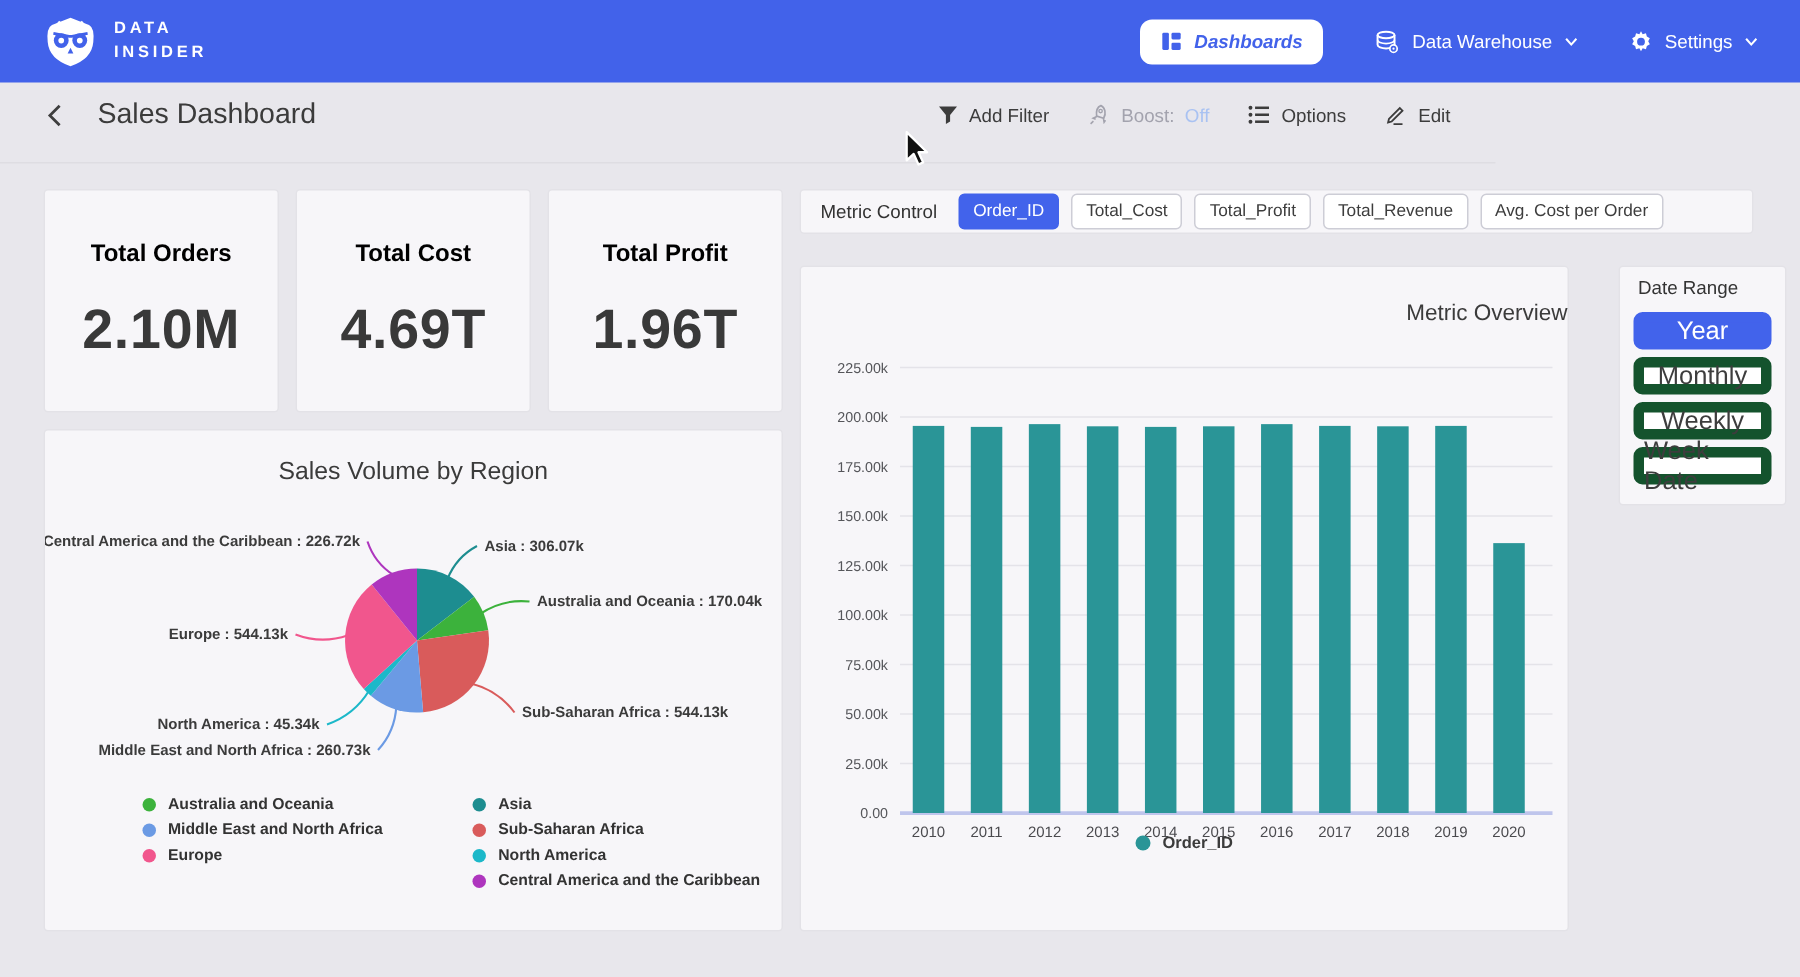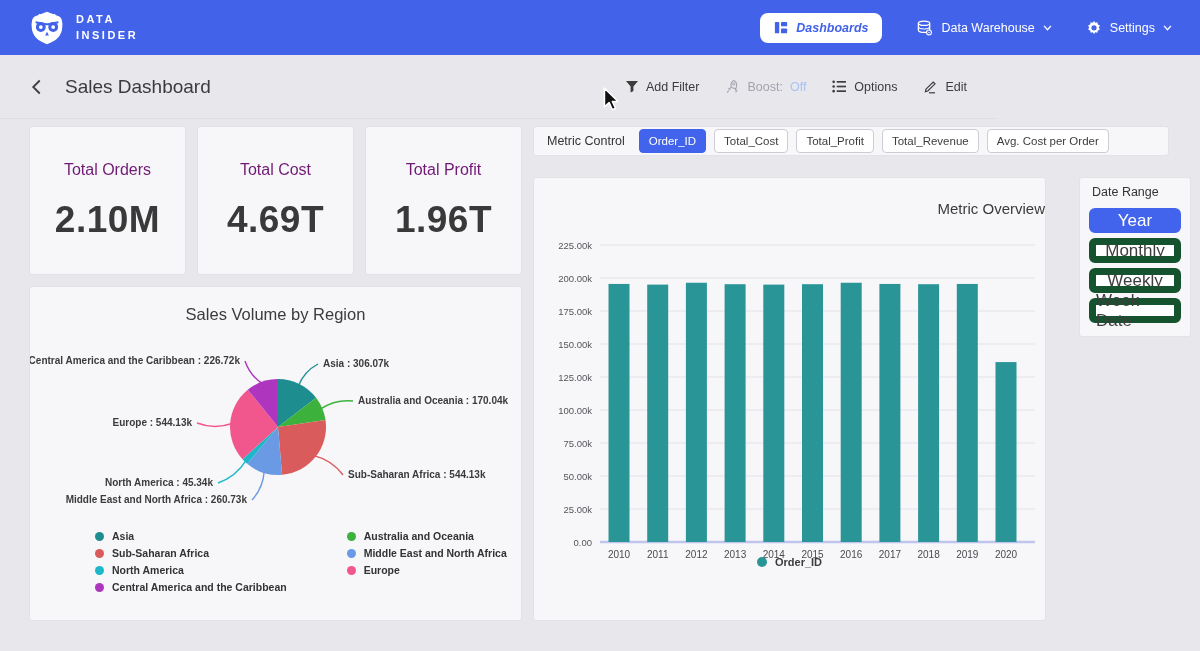--- a/index.html
+++ b/index.html
@@ -12,36 +12,36 @@
     padding:0 28px; }
   .brand { display:flex; align-items:center; gap:10px;justify-content:center; }
   .brand-text { color:#fff; font-size:11px; font-weight:bold; letter-spacing:2.5px; line-height:1.45; }
   .nav-right { display:flex; align-items:center; gap:34px; }
   .nav-pill { display:flex; align-items:center; gap:8px; background:#fff; color:#4262ea;
     border:none; border-radius:8px; padding:8px 14px; font-size:12.5px; font-weight:bold; cursor:pointer;font-style:italic; }
   .nav-link { display:flex; align-items:center; gap:8px; color:#fff; font-size:12.5px; font-weight:500; cursor:pointer; }
   .chev { width:9px; height:6px; }
 
   
-  .page-header { position:absolute; left:0; top:55px; width:997px; height:64px;
+  .page-header { position:absolute; left:0; top:45px; width:997px; height:64px;
     display:flex; align-items:center; justify-content:space-between; padding:0 30px;
     border-bottom:1px solid rgba(0,0,0,0.04); }
   .ph-left { display:flex; align-items:center; gap:22px; }
   .page-title { font-size:19px; font-weight:500; color:#3b3b3b; }
   .ph-actions { display:flex; align-items:center; gap:26px; }
   .action { display:flex; align-items:center; gap:7px; font-size:12.5px; font-weight:500; color:#3c3c3c; cursor:pointer; }
   .action.muted { color:#a3a3ae; }
   .boost-off { color:#a9c2f2; }
 
   
   .card { position:absolute; background:#f7f6f9; border-radius:2px; box-shadow:0 0 0 1px rgba(0,0,0,0.02); }
 
   .kpi { width:155px; height:147px; top:127px; display:flex; flex-direction:column;
     align-items:center; justify-content:center; gap:20px; }
-  .kpi-label { font-size:16px; font-weight:400; color:#701a75; }
+  .kpi-label { font-size:16px; font-weight:700; color:#000000; }
   .kpi-value { font-size:37px; font-weight:bold; color:#393939; letter-spacing:0.5px; }
 
   
   .metric-bar { left:534px; top:127px; width:634px; height:28px; display:flex;
     align-items:center; gap:8px; padding:0 13px; }
   .metric-label { font-size:12.5px; font-weight:500; color:#333; margin-right:6px; }
   .chip { font-size:11.5px; color:#3d3d3d; background:#fff; border:1px solid #cdcdd6;
     border-radius:4px; padding:5px 9px; cursor:pointer; white-space:nowrap; }
   .chip.selected { background:#4263eb; border-color:#4263eb; color:#fff; }
 
@@ -281,48 +281,48 @@
       <path d="M248,90 L212.5,122.3 A48,48 0 0 1 217.8,52.7 Z" fill="#f1568d"></path>
       <path d="M202.1,86.5 Q184.5,92.6 167,86" fill="none" stroke="#f1568d" stroke-width="1.4"></path>
       <text x="162" y="89" text-anchor="end" font-size="10" font-weight="bold" fill="#3b3b3b">Europe : 544.13k</text>
       <path d="M248,90 L217.8,52.7 A48,48 0 0 1 248.0,42.0 Z" fill="#ae35be"></path>
       <path d="M232.7,46.6 Q219.8,38.5 215,24" fill="none" stroke="#ae35be" stroke-width="1.4"></path>
       <text x="210" y="27" text-anchor="end" font-size="10" font-weight="bold" fill="#3b3b3b">Central America and the Caribbean : 226.72k</text>
     </svg>
   <div class="pie-legend" id="pie-legend">
       <div class="col">
         <div class="pl-item">
+          <span class="dot" style="background:#3cb23c"></span>
+                    <span>Australia and Oceania</span>
+        </div>
+        <div class="pl-item">
+          <span class="dot" style="background:#6b9ae4"></span>
+                    <span>Middle East and North Africa</span>
+        </div>
+        <div class="pl-item">
+          <span class="dot" style="background:#f1568d"></span>
+                    <span>Europe</span>
+        </div>
+      </div>
+      <div class="col">
+        <div class="pl-item">
           <span class="dot" style="background:#1d8d90"></span>
                     <span>Asia</span>
         </div>
         <div class="pl-item">
           <span class="dot" style="background:#d95b5b"></span>
                     <span>Sub-Saharan Africa</span>
         </div>
         <div class="pl-item">
           <span class="dot" style="background:#1cb8c9"></span>
                     <span>North America</span>
         </div>
         <div class="pl-item">
           <span class="dot" style="background:#ae35be"></span>
                     <span>Central America and the Caribbean</span>
-        </div>
-      </div>
-      <div class="col">
-        <div class="pl-item">
-          <span class="dot" style="background:#3cb23c"></span>
-                    <span>Australia and Oceania</span>
-        </div>
-        <div class="pl-item">
-          <span class="dot" style="background:#6b9ae4"></span>
-                    <span>Middle East and North Africa</span>
-        </div>
-        <div class="pl-item">
-          <span class="dot" style="background:#f1568d"></span>
-                    <span>Europe</span>
         </div>
       </div>
     </div>
 </div>
 
 <svg class="cursor" viewBox="0 0 14 22">
   <path d="M1,1 L1,18.2 L5.3,14.3 L8.2,20.8 L11.1,19.5 L8.2,13.3 L13.5,13.3 Z" fill="#111" stroke="#fff" stroke-width="1.4" stroke-linejoin="round"></path>
 </svg>
 
 </body></html>

